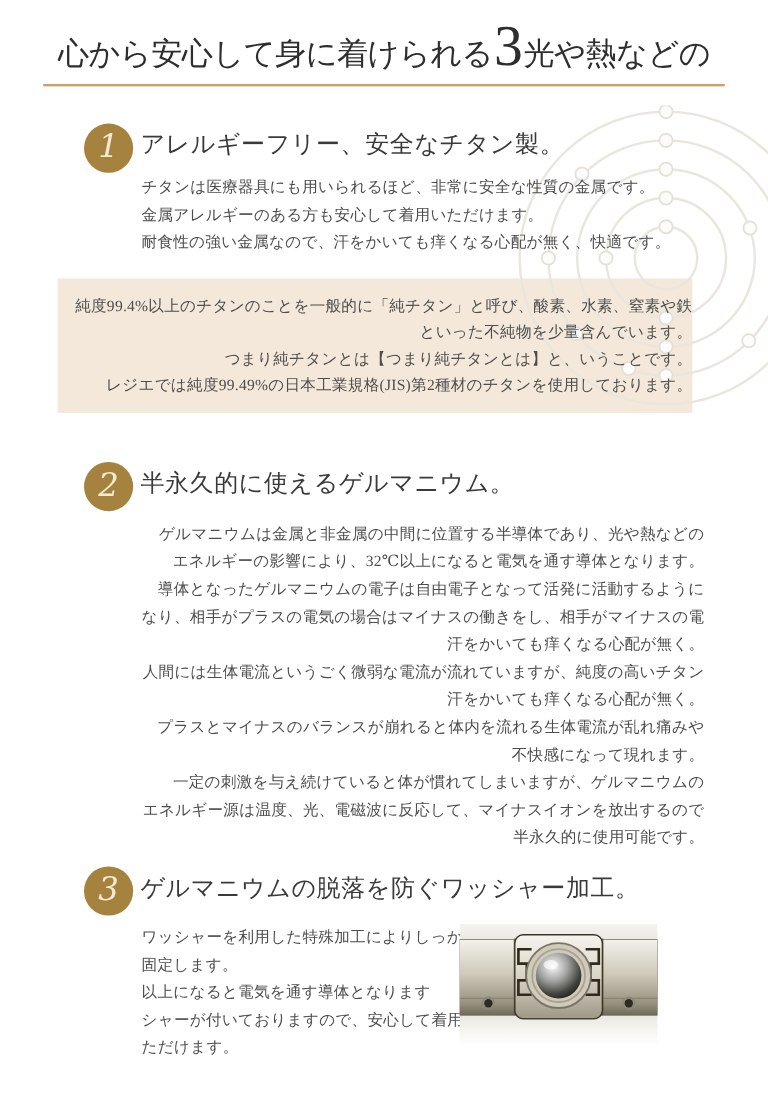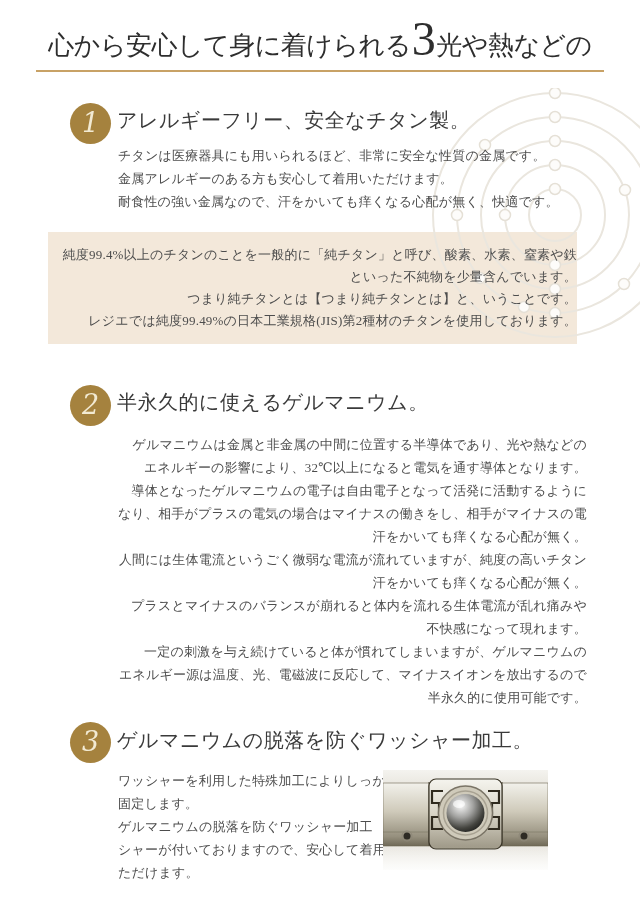--- a/index.html
+++ b/index.html
@@ -133,21 +133,21 @@
   <div class="bline">半永久的に使用可能です。</div>
 </div>
 
 <div class="num-circle c3">
     <span>3</span>
   </div>
 <div class="heading h3">ゲルマニウムの脱落を防ぐワッシャー加工。</div>
 <div class="bodytext b3">
   <div class="bline">ワッシャーを利用した特殊加工によりしっかり</div>
   <div class="bline">固定します。</div>
-  <div class="bline">ゲルマニウムの脱落を防ぐワッシャー加工</div>
+  <div class="bline">以上になると電気を通す導体となります</div>
   <div class="bline">シャーが付いておりますので、安心して着用い</div>
   <div class="bline">ただけます。</div>
 </div>
 
 <svg class="photo" width="165" height="130" viewBox="0 0 165 130">
   <defs>
     <linearGradient id="bgG" x1="0" y1="0" x2="0" y2="1">
       <stop offset="0" stop-color="#f4f3ef"></stop>
       <stop offset="0.35" stop-color="#dcd8cc"></stop>
       <stop offset="0.8" stop-color="#eceae4"></stop>

